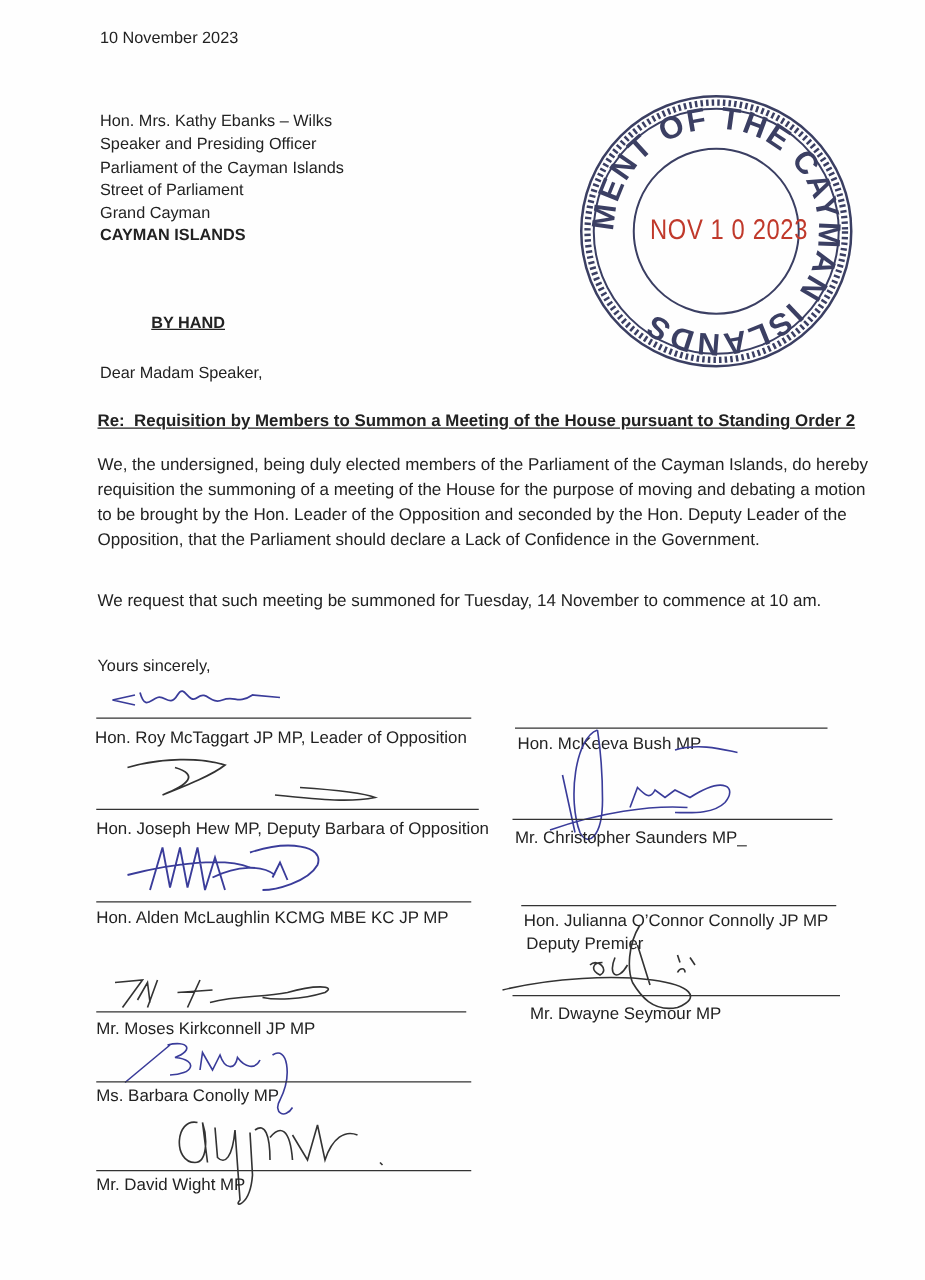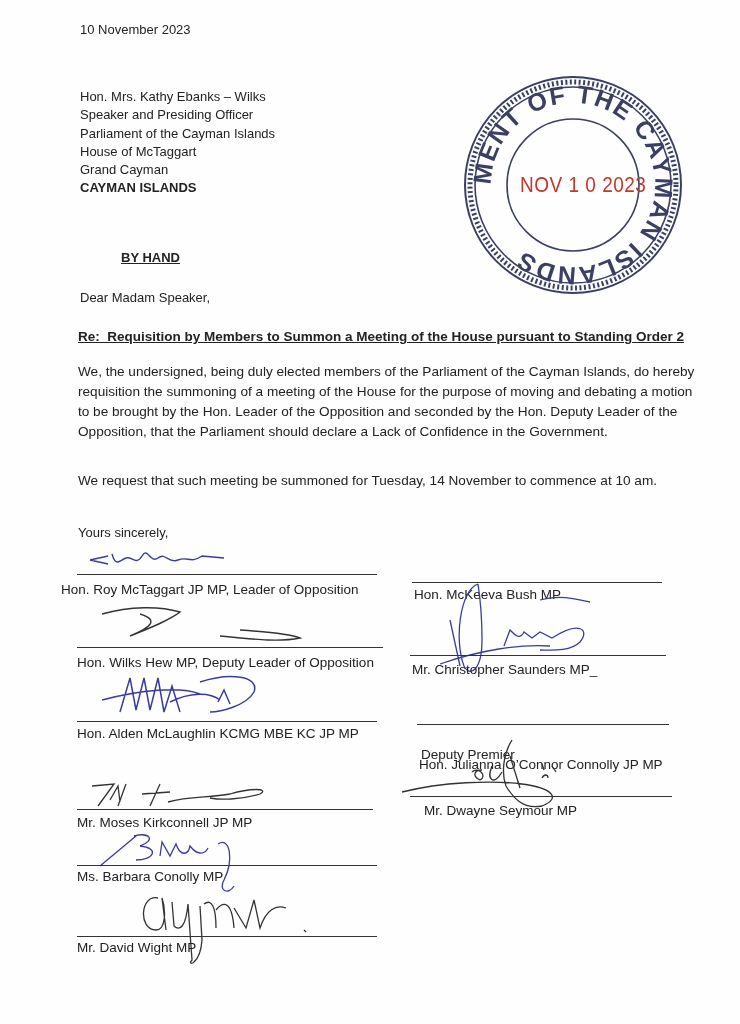--- a/index.html
+++ b/index.html
@@ -19,21 +19,21 @@
   </style>
 </head>
 <body>
 
 <div class="abs" style="left:80px;top:22px;font-size:13px;">10 November 2023</div>
 
 <div class="abs addr">
   <div>Hon. Mrs. Kathy Ebanks – Wilks</div>
   <div>Speaker and Presiding Officer</div>
   <div>Parliament of the Cayman Islands</div>
-  <div>House of McTaggart</div>
+  <div>Street of Parliament</div>
   <div>Grand Cayman</div>
   <div class="bold">CAYMAN ISLANDS</div>
 </div>
 
 <div class="abs bold u" style="left:80px;top:250px;margin-left:41px;">BY HAND</div>
 
 <div class="abs" style="left:80px;top:290px;">Dear Madam Speaker,</div>
 
 <div class="abs bold u" style="left:78px;top:329px;font-size:13.5px;white-space:pre;">Re:  Requisition by Members to Summon a Meeting of the House pursuant to Standing Order 2</div>
 
@@ -57,29 +57,29 @@
     </text>
   </svg>
   <div class="abs" style="left:62px;top:100px;color:#c0392b;font-size:19px;letter-spacing:0.5px;transform:scaleY(1.2);">NOV 1 0 2023</div>
 </div>
 
 <div class="sig">
   <svg width="140" height="30" style="left:86px;top:550px;">
     <path d="M22 6 L4 10 L22 14 M26 4 C30 18 34 10 40 8 S50 16 56 6 S64 14 72 8 S82 14 92 10 S104 14 116 6 L138 8" fill="none" stroke="#3a3c9a" stroke-width="1.4"></path>
   </svg>
   <div class="line" style="left:77px;top:574px;width:300px;"></div>
-  <div class="abs" style="left:61px;top:582px;font-size:13.5px;">Hon. Roy McTaggart JP MP, Leader of Opposition</div>
+  <div class="abs" style="left:76px;top:582px;font-size:13.5px;">Hon. Roy McTaggart JP MP, Leader of Opposition</div>
 </div>
 
 <div class="sig">
   <svg width="210" height="40" style="left:100px;top:606px;">
     <path d="M2 8 C30 0 60 0 80 6 C70 14 50 22 30 30 M30 30 C50 22 60 14 40 8 M140 24 C170 26 190 28 200 32 C180 36 160 34 120 30" fill="none" stroke="#333" stroke-width="1.4"></path>
   </svg>
   <div class="line" style="left:77px;top:647px;width:306px;"></div>
-  <div class="abs" style="left:77px;top:655px;font-size:13.5px;">Hon. Wilks Hew MP, Deputy Leader of Opposition</div>
+  <div class="abs" style="left:77px;top:655px;font-size:13.5px;">Hon. Joseph Hew MP, Deputy Barbara of Opposition</div>
 </div>
 
 <div class="sig">
   <svg width="180" height="50" style="left:100px;top:672px;">
     <path d="M2 28 C40 18 80 14 100 22 M20 40 L30 6 L36 38 L44 6 L50 38 L58 6 L64 40 L72 14 L80 40 M70 30 C90 20 110 20 120 28 M100 10 C130 0 160 4 154 20 C146 34 120 40 110 40 M118 30 L124 18 L130 32" fill="none" stroke="#3a3c9a" stroke-width="1.5"></path>
   </svg>
   <div class="line" style="left:77px;top:721px;width:300px;"></div>
   <div class="abs" style="left:77px;top:726px;font-size:13.5px;">Hon. Alden McLaughlin KCMG MBE KC JP MP</div>
 </div>
 
@@ -115,21 +115,21 @@
 <div class="sig">
   <svg width="190" height="100" style="left:440px;top:580px;">
     <path d="M38 4 C20 10 14 60 24 86 C30 98 42 90 42 60 C42 30 38 4 38 4 M10 40 L20 86 M0 84 C40 70 80 64 110 66 M64 66 L70 50 C76 56 80 60 84 52 L92 58 L100 52 L112 58 C140 40 150 50 140 62 C130 72 110 70 100 70 M100 20 C120 14 140 20 150 22" fill="none" stroke="#3a3c9a" stroke-width="1.3"></path>
   </svg>
   <div class="line" style="left:410px;top:655px;width:256px;"></div>
   <div class="abs" style="left:412px;top:662px;font-size:13.5px;">Mr. Christopher Saunders MP_</div>
 </div>
 
 <div class="sig">
   <div class="line" style="left:417px;top:724px;width:252px;"></div>
-  <div class="abs" style="left:419px;top:729px;font-size:13.5px;margin-top:28px;">Hon. Julianna O’Connor Connolly JP MP</div>
+  <div class="abs" style="left:419px;top:729px;font-size:13.5px;">Hon. Julianna O’Connor Connolly JP MP</div>
   <div class="abs" style="left:421px;top:747px;font-size:13.5px;">Deputy Premier</div>
 </div>
 
 <div class="sig">
   <svg width="200" height="80" style="left:402px;top:736px;">
     <path d="M0 56 C40 46 90 44 120 48 C150 52 160 62 140 70 C120 74 110 60 104 50 M110 4 C100 20 100 40 104 50 M100 36 C92 50 84 44 90 30 M108 20 L118 52 M140 28 L142 34 M150 30 L154 36 M140 42 C142 38 146 38 146 42 M70 36 C76 30 86 40 78 44 C70 40 72 34 80 34" fill="none" stroke="#333" stroke-width="1.3"></path>
   </svg>
   <div class="line" style="left:410px;top:796px;width:262px;"></div>
   <div class="abs" style="left:424px;top:803px;font-size:13.5px;">Mr. Dwayne Seymour MP</div>
 </div>

